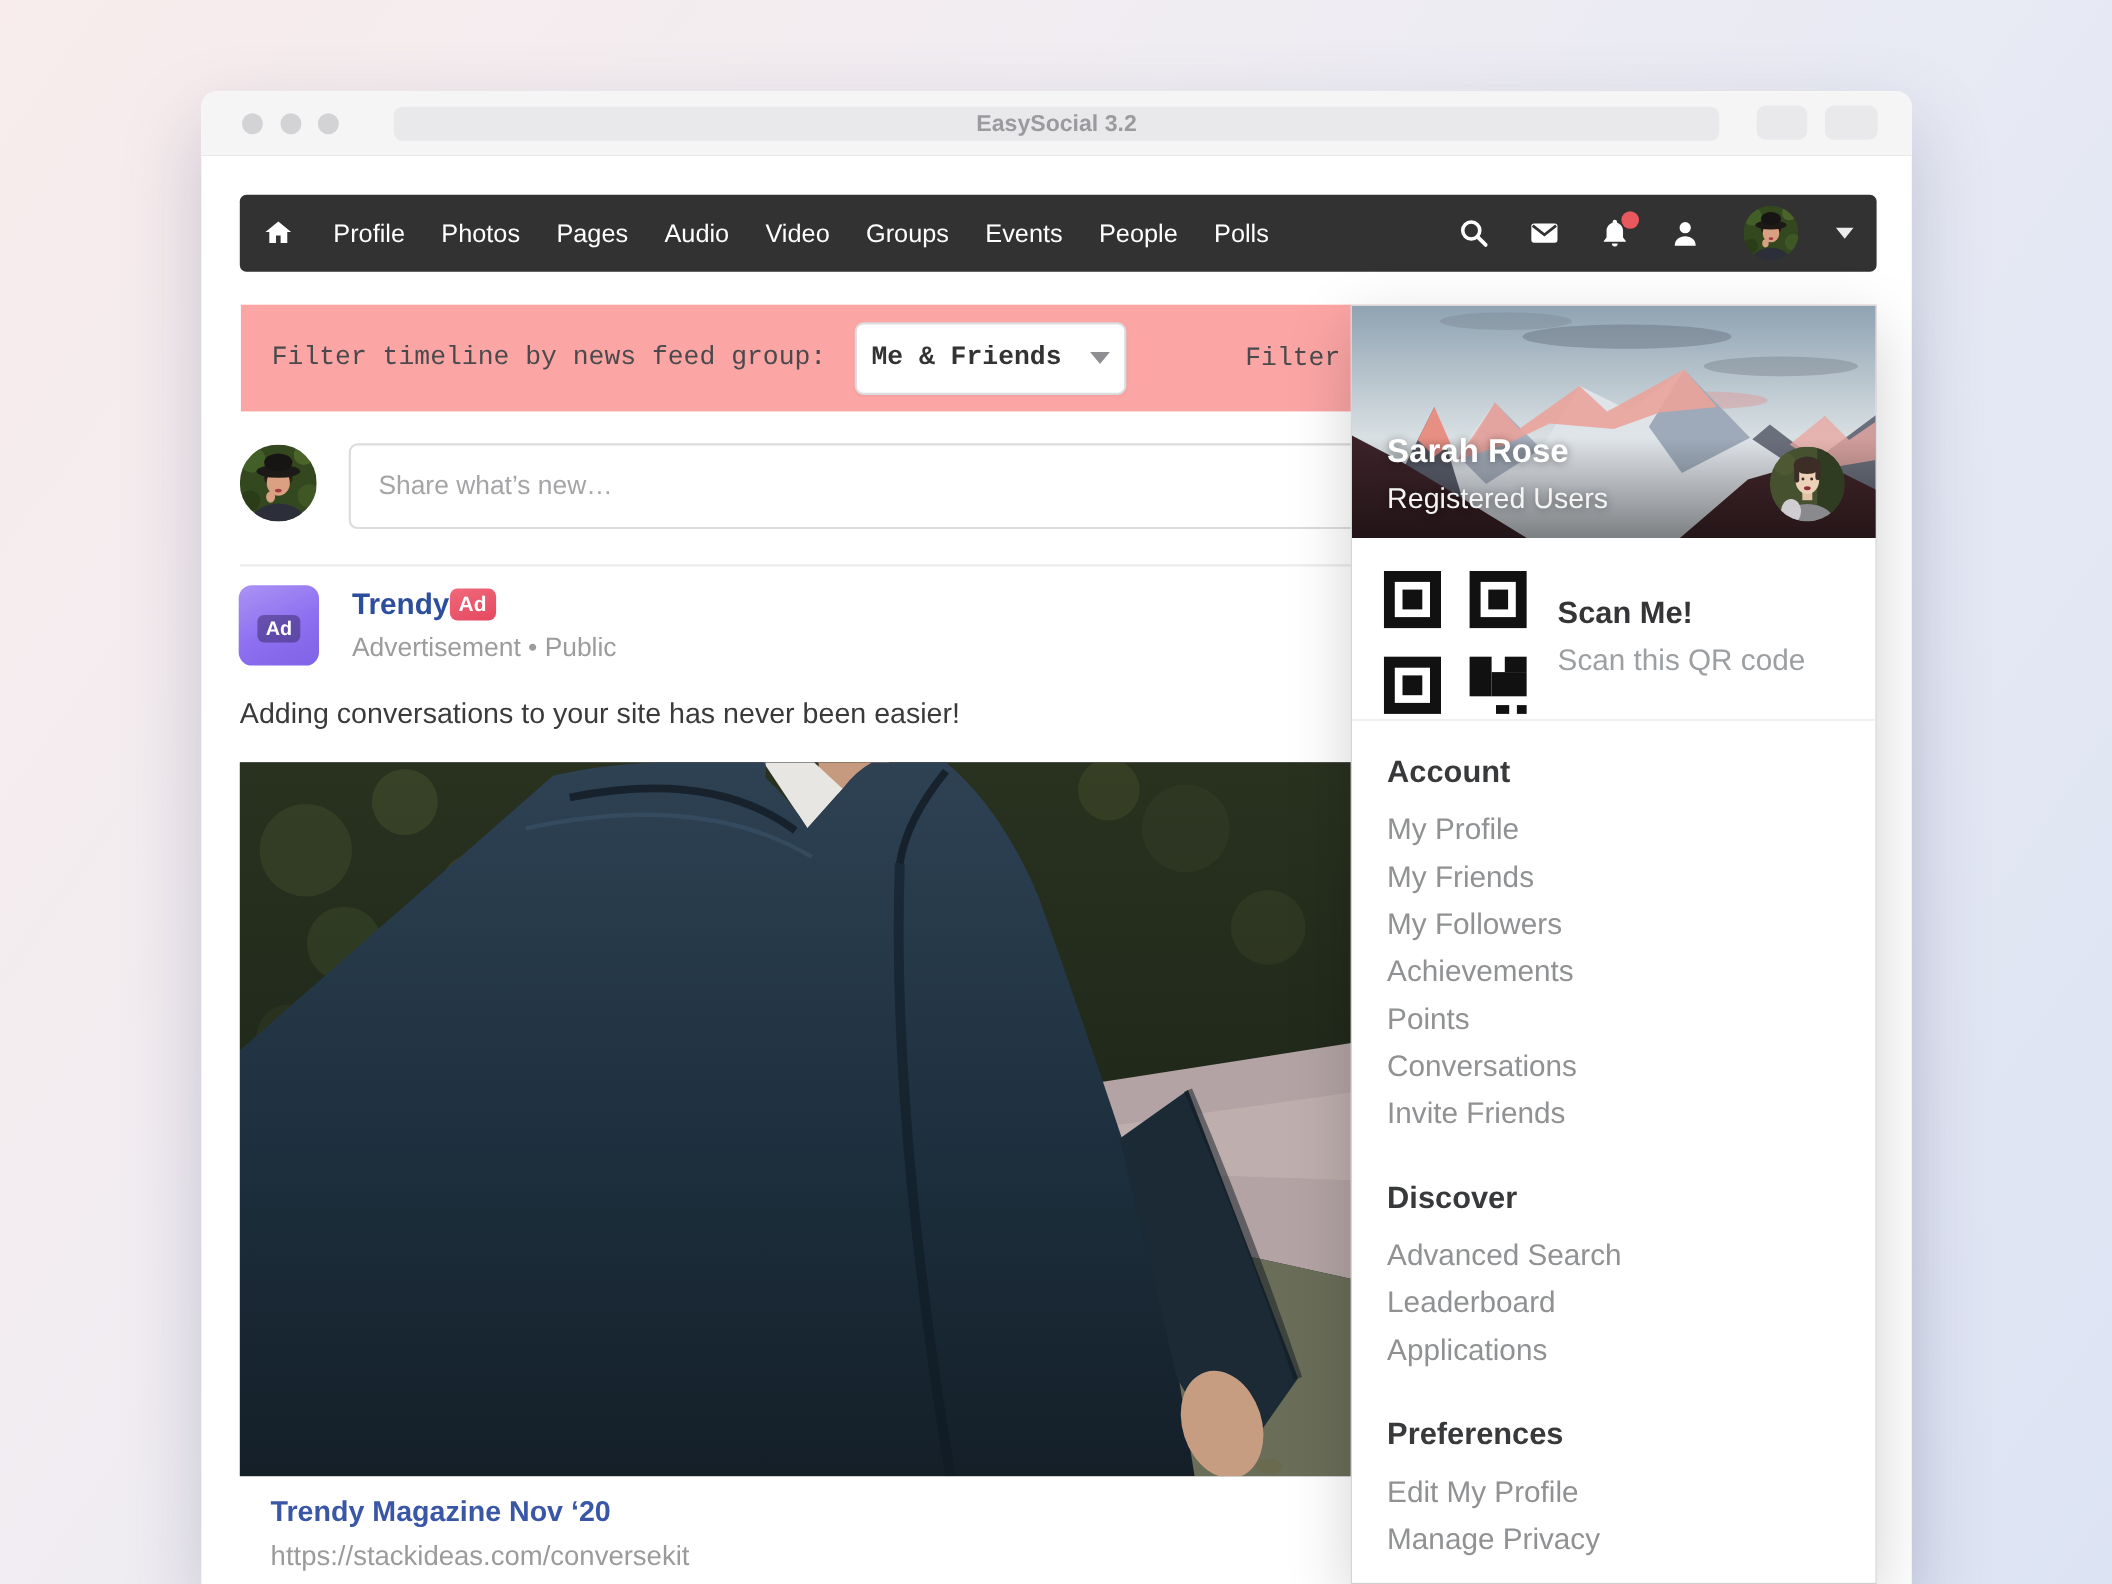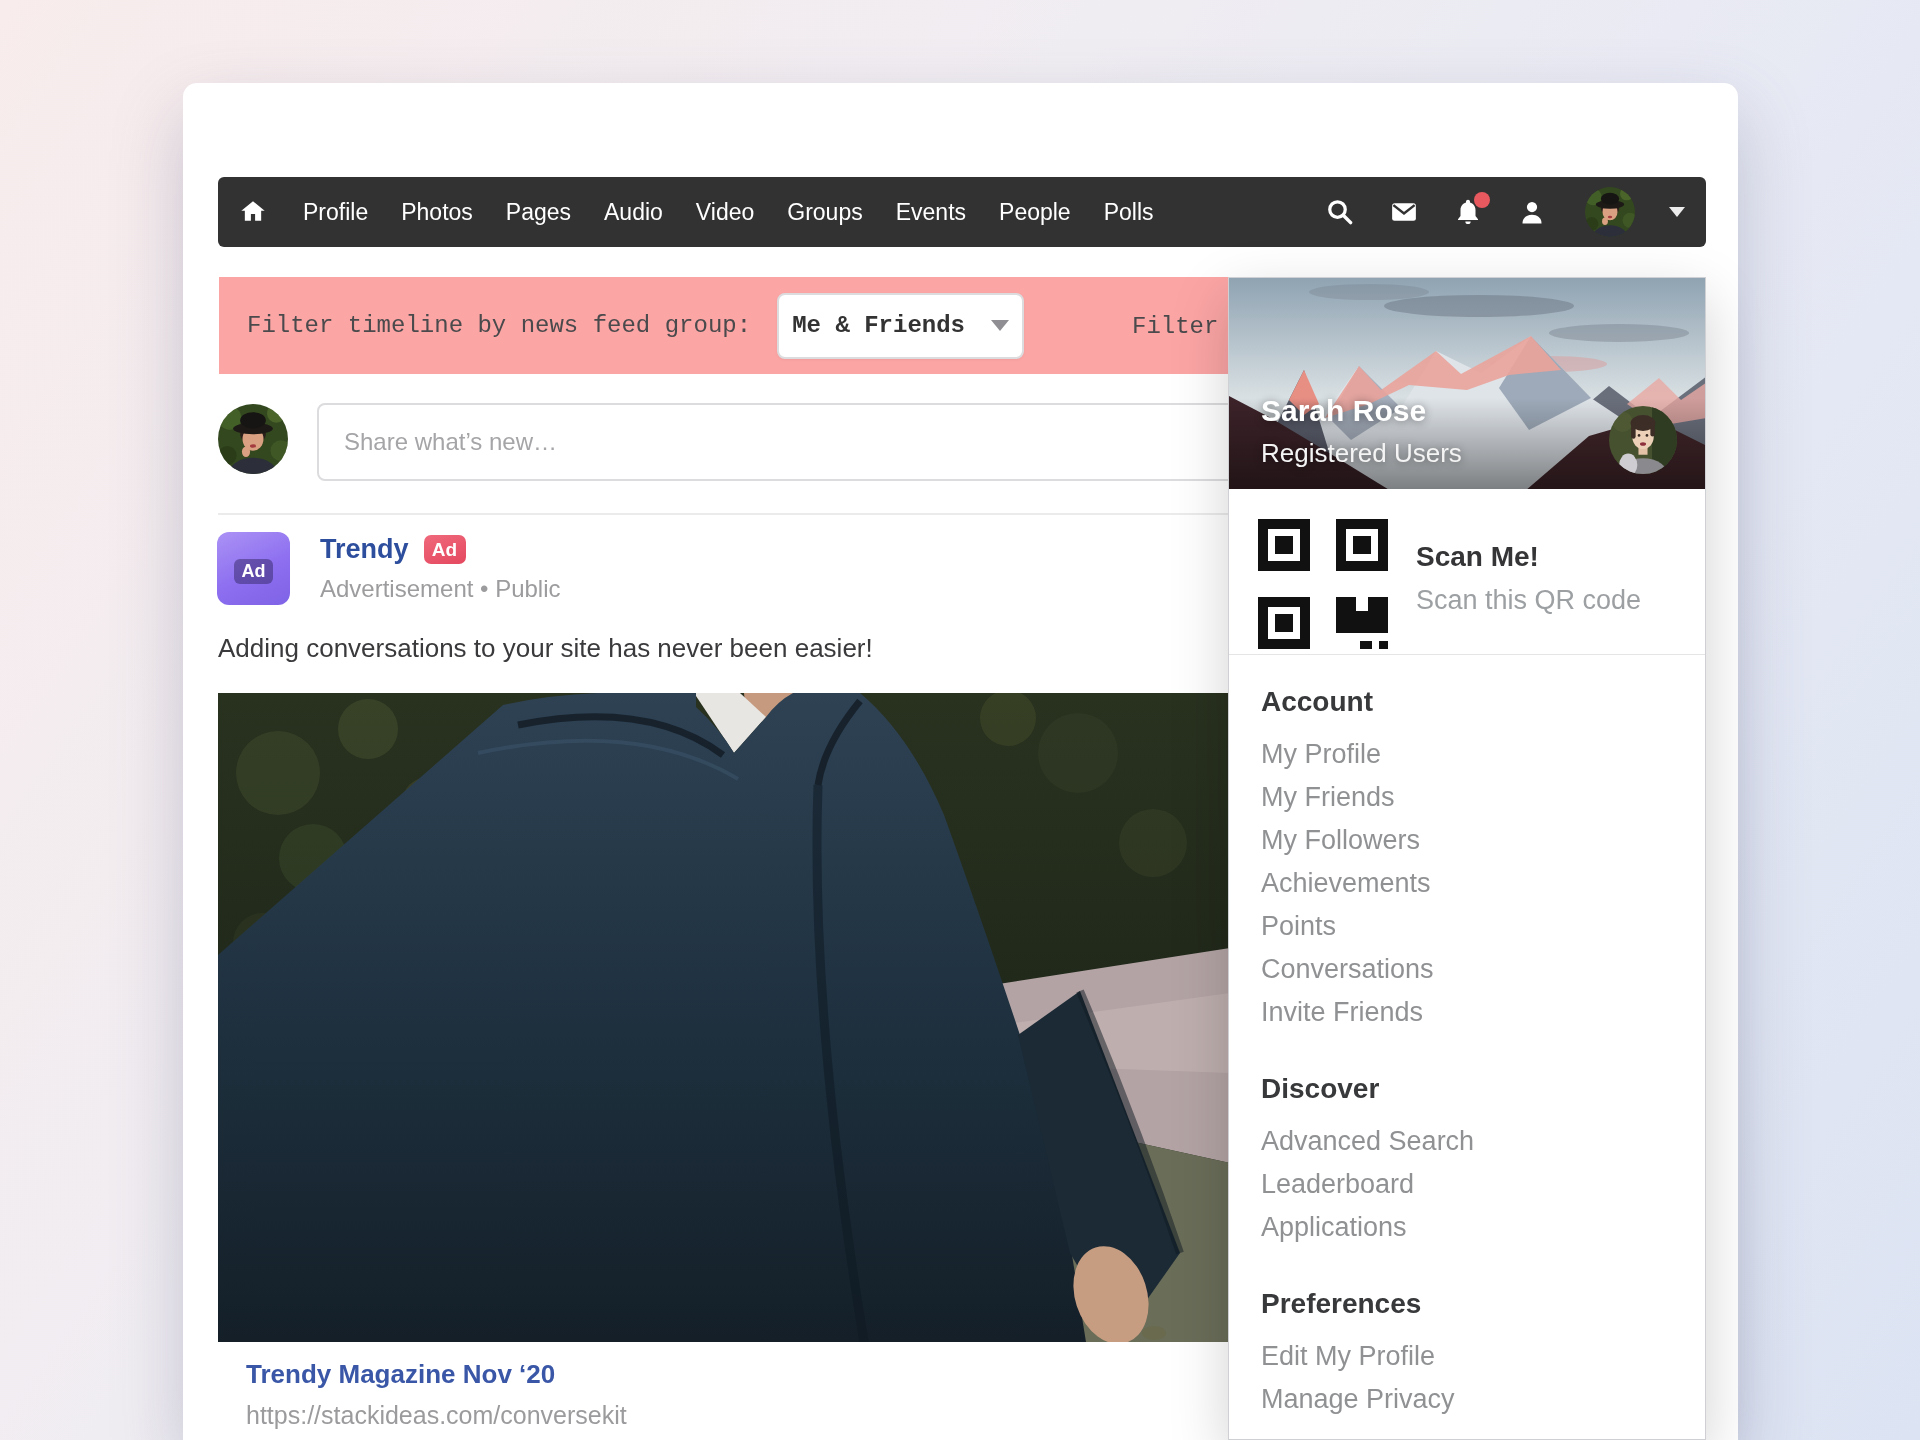--- a/index.html
+++ b/index.html
@@ -74,21 +74,21 @@
     position:absolute; left:34px; top:449px; width:73px; height:73px; border-radius:12px;
     background:linear-gradient(155deg,#ab92f5 0%,#8d6ff0 55%,#7f63e6 100%);
     display:flex; align-items:center; justify-content:center; cursor:pointer;
   }
   .ad-tile-badge {
     width:39px; height:25px; background:rgba(49,36,94,.48); border-radius:6px;
     display:flex; align-items:center; justify-content:center;
     color:#fff; font-size:18px; font-weight:bold; margin-top:6px;
   }
   .post-head { position:absolute; left:137px; top:451px; }
-  .author-row { display:flex; align-items:center; gap:15px; }
+  .author-row { display:flex; align-items:center; }
   .post-author { font-size:27px; font-weight:bold; color:#2d4d9d; cursor:pointer; }
   .ad-badge {
     width:42px; height:29px; border-radius:7px;
     background:linear-gradient(160deg,#f0697c,#e4485f);
     display:flex; align-items:center; justify-content:center;
     color:#fff; font-size:19px; font-weight:bold;
   }
   .post-meta { font-size:24px; color:#9c9c9e; margin-top:10px; }
   .post-body { position:absolute; left:35px; top:550px; font-size:26px; color:#3a3a3c; }
   .post-image { position:absolute; left:35px; top:610px; width:1012px; height:649px; overflow:hidden; background:#1c2420; }
@@ -116,20 +116,30 @@
   .menu-section h3 { font-size:28px; font-weight:bold; color:#38393b; line-height:34px; }
   .menu-section ul { margin-top:14px; list-style:none; }
   .menu-section li { font-size:27px; color:#8f9193; line-height:43px; cursor:pointer; }
   .menu-section + .menu-section { margin-top:38px; }
 </style>
 </head>
 <body>
 
 <div class="window">
 
+  <div class="titlebar">
+    <div class="dot dot1"></div>
+    <div class="dot dot2"></div>
+    <div class="dot dot3"></div>
+    <div class="urlpill">
+      <span>EasySocial 3.2</span>
+    </div>
+    <div class="winbtn winbtn1"></div>
+    <div class="winbtn winbtn2"></div>
+  </div>
 
   <div class="navbar">
     <span class="nav-home">
       <svg viewBox="0 0 24 24" width="28" height="28">
           <path fill="#fff" d="M12 2.8 22 11h-3v8.6h-5.2v-5.8h-3.6v5.8H5V11H2z"></path>
         </svg>
     </span>
     <div style="display:flex">
 
     <a class="nav-item">Profile</a>

